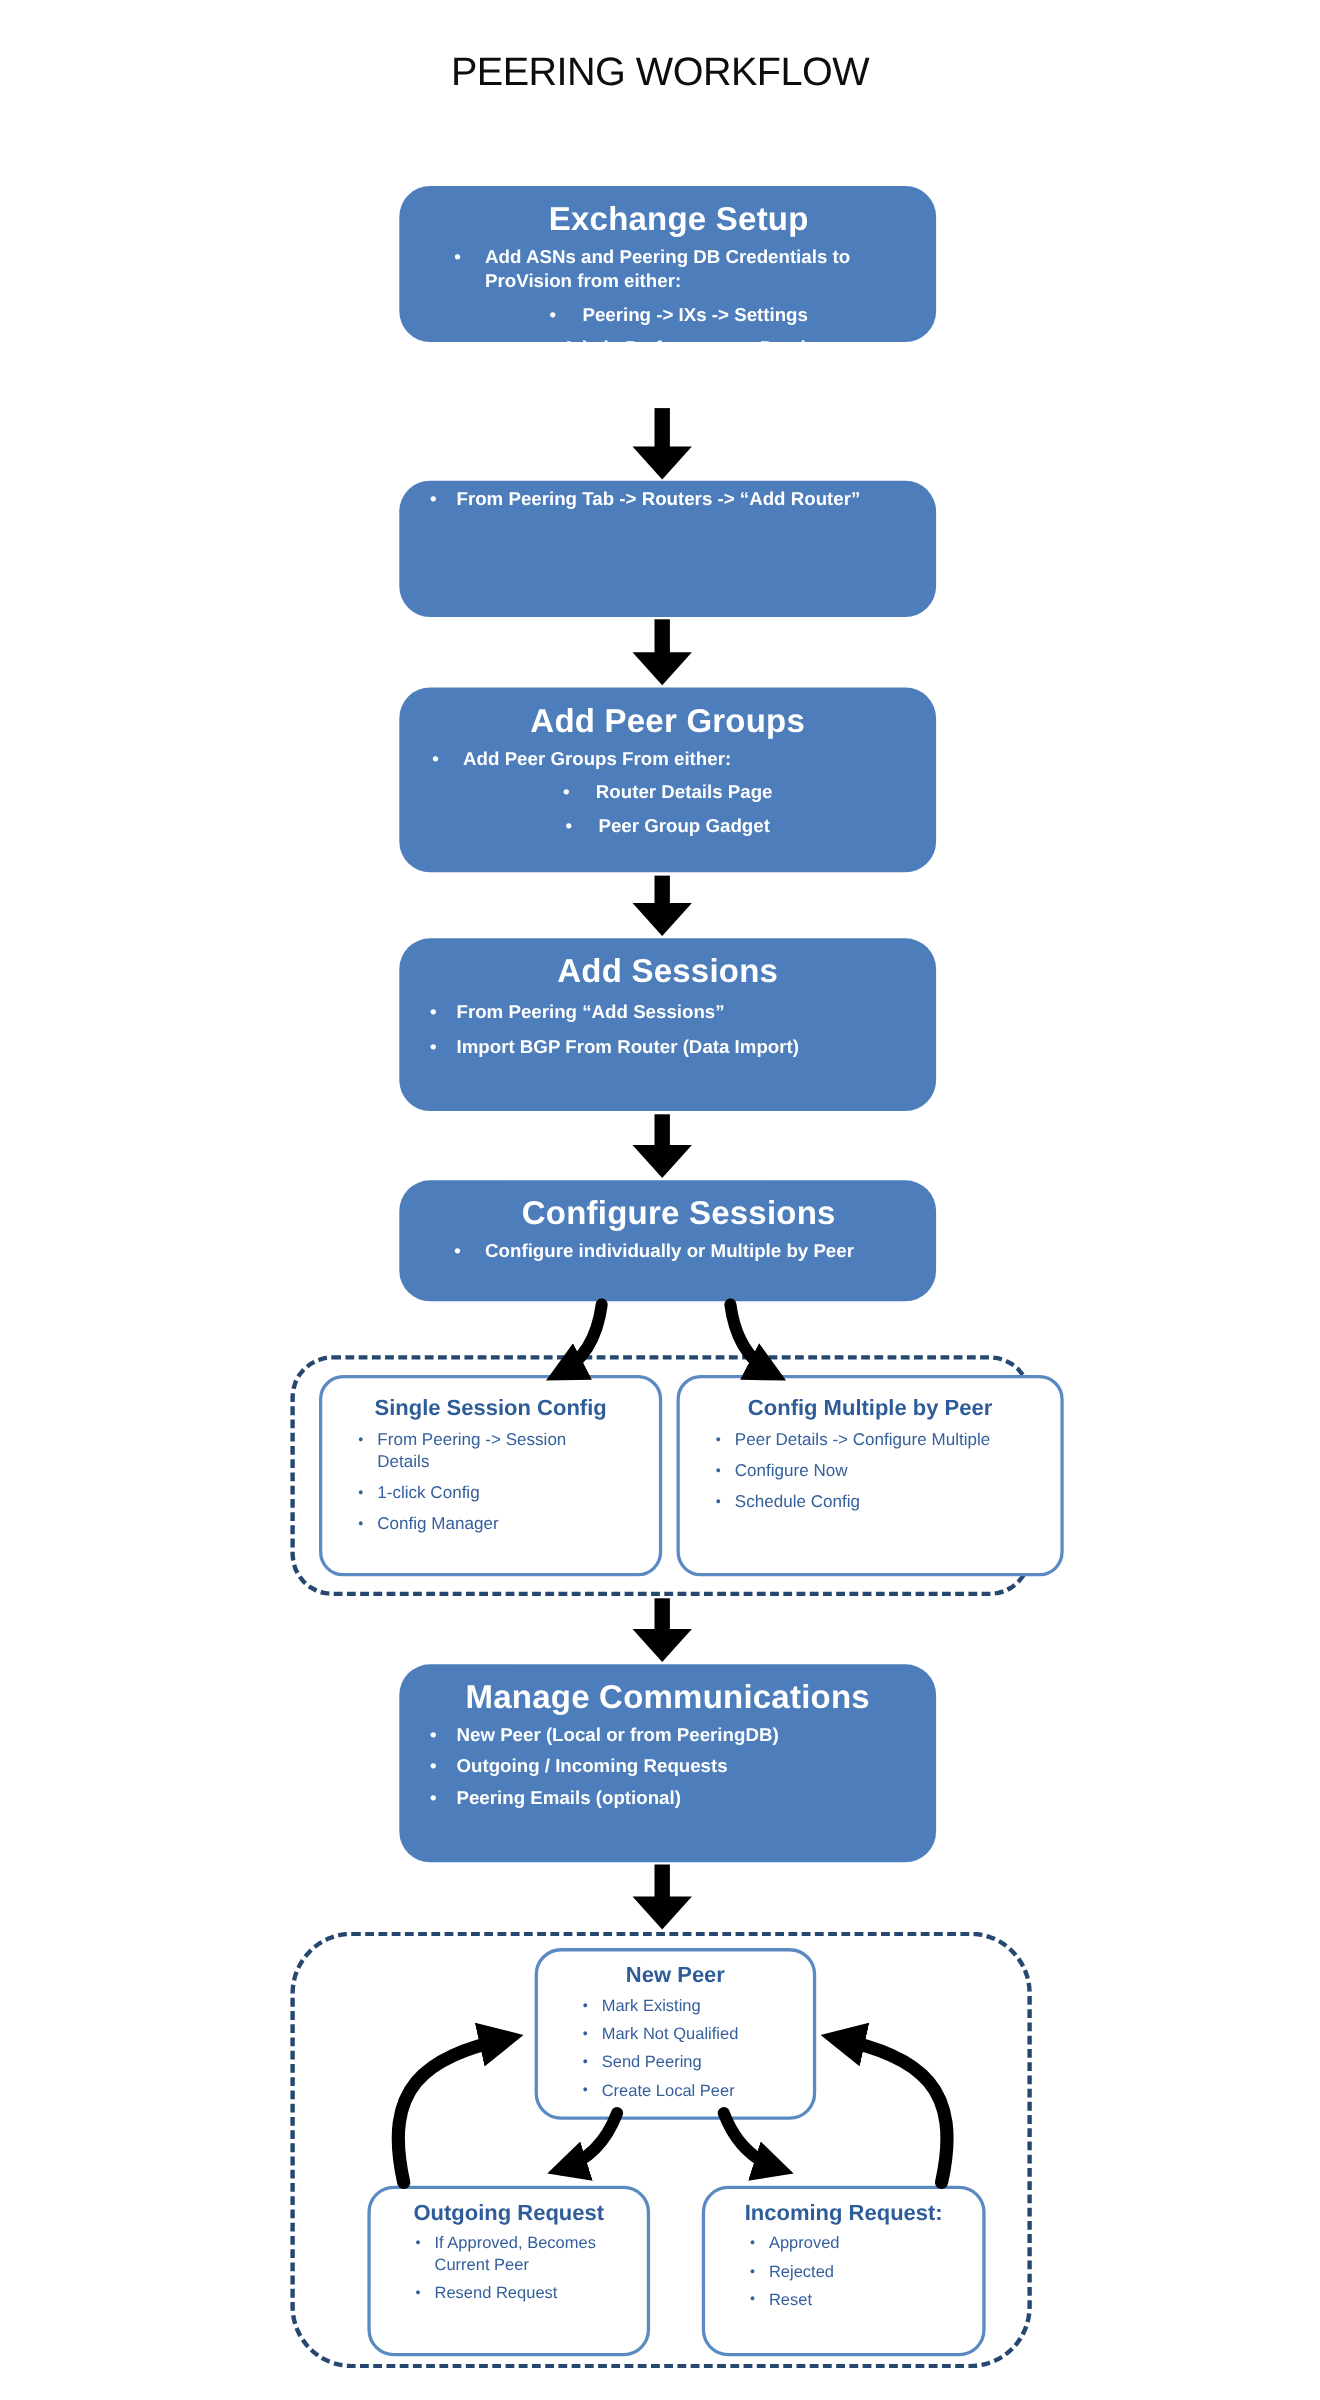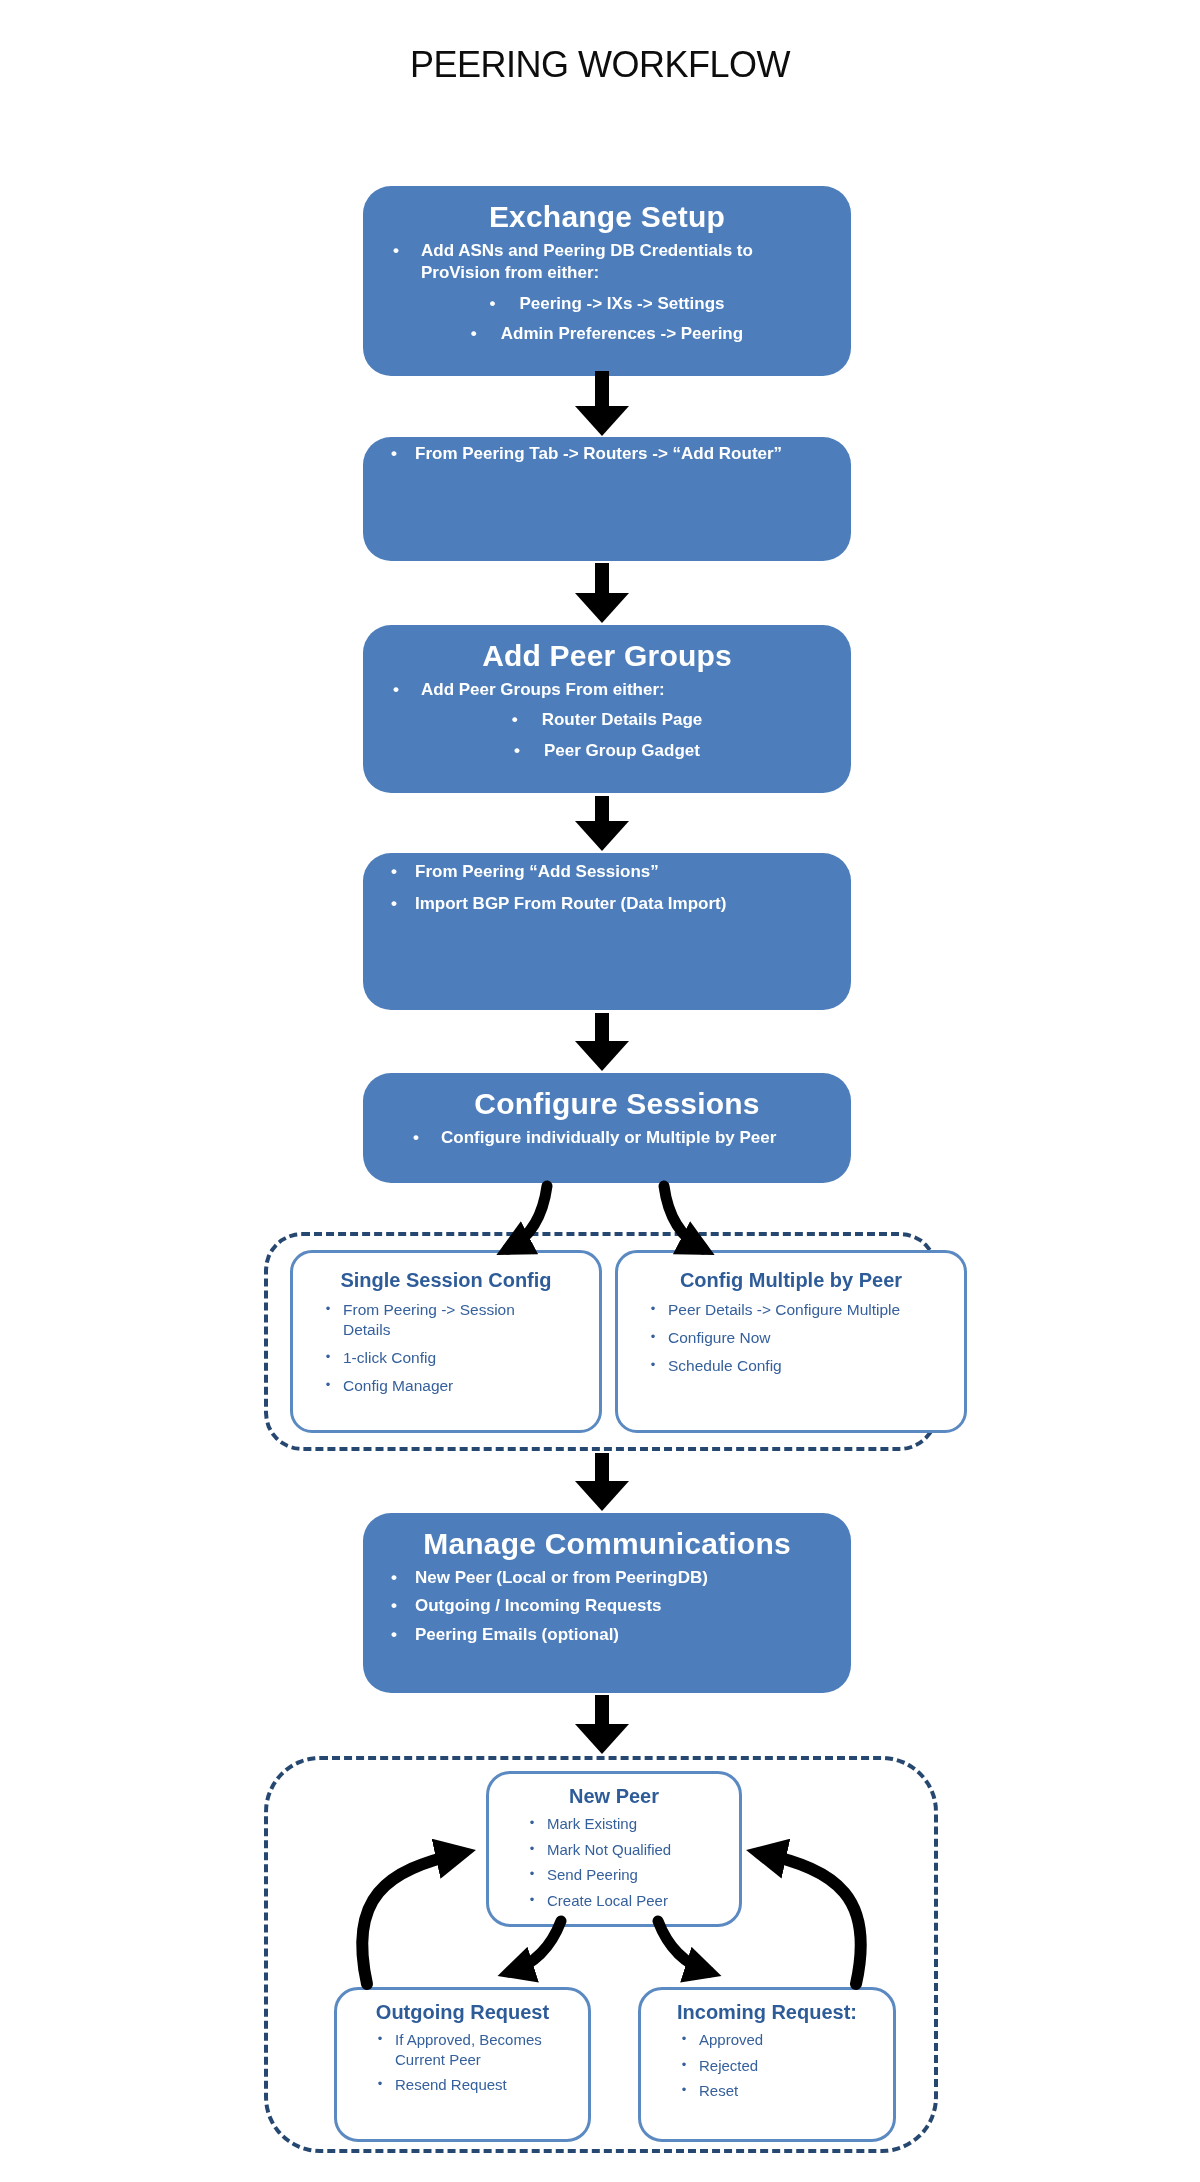--- a/index.html
+++ b/index.html
@@ -56,21 +56,21 @@
   
   .arrows { position:absolute; left:0; top:0; z-index:6; pointer-events:none; }
 </style>
 </head>
 <body>
 
 <div class="canvas">
 
   <div class="page-title">PEERING WORKFLOW</div>
 
-  <div class="bluebox" style="left:363px; top:186px; width:488px; height:190px;">
+  <div class="bluebox" style="left:363px; top:169px; width:488px; height:142px;padding-left:20px;">
     <h2>Exchange Setup</h2>
     <div class="b-item">
       <span class="dot">•</span>
       <span>Add ASNs and Peering DB Credentials to ProVision from either:</span>
     </div>
     <div class="b-sub">
       <span class="dot">•</span>
       <span>Peering -&gt; IXs -&gt; Settings</span>
     </div>
     <div class="b-sub">
@@ -96,20 +96,21 @@
       <span class="dot">•</span>
       <span>Router Details Page</span>
     </div>
     <div class="b-sub">
       <span class="dot">•</span>
       <span>Peer Group Gadget</span>
     </div>
   </div>
 
   <div class="bluebox" style="left:363px; top:853px; width:488px; height:157px;">
+    <h2>Add Sessions</h2>
     <div class="b-item" style="padding-left:28px; margin-top:8px;">
       <span class="dot" style="flex-basis:24px;">•</span>
       <span>From Peering “Add Sessions”</span>
     </div>
     <div class="b-item" style="padding-left:28px; margin-top:10px;">
       <span class="dot" style="flex-basis:24px;">•</span>
       <span>Import BGP From Router (Data Import)</span>
     </div>
   </div>
 

